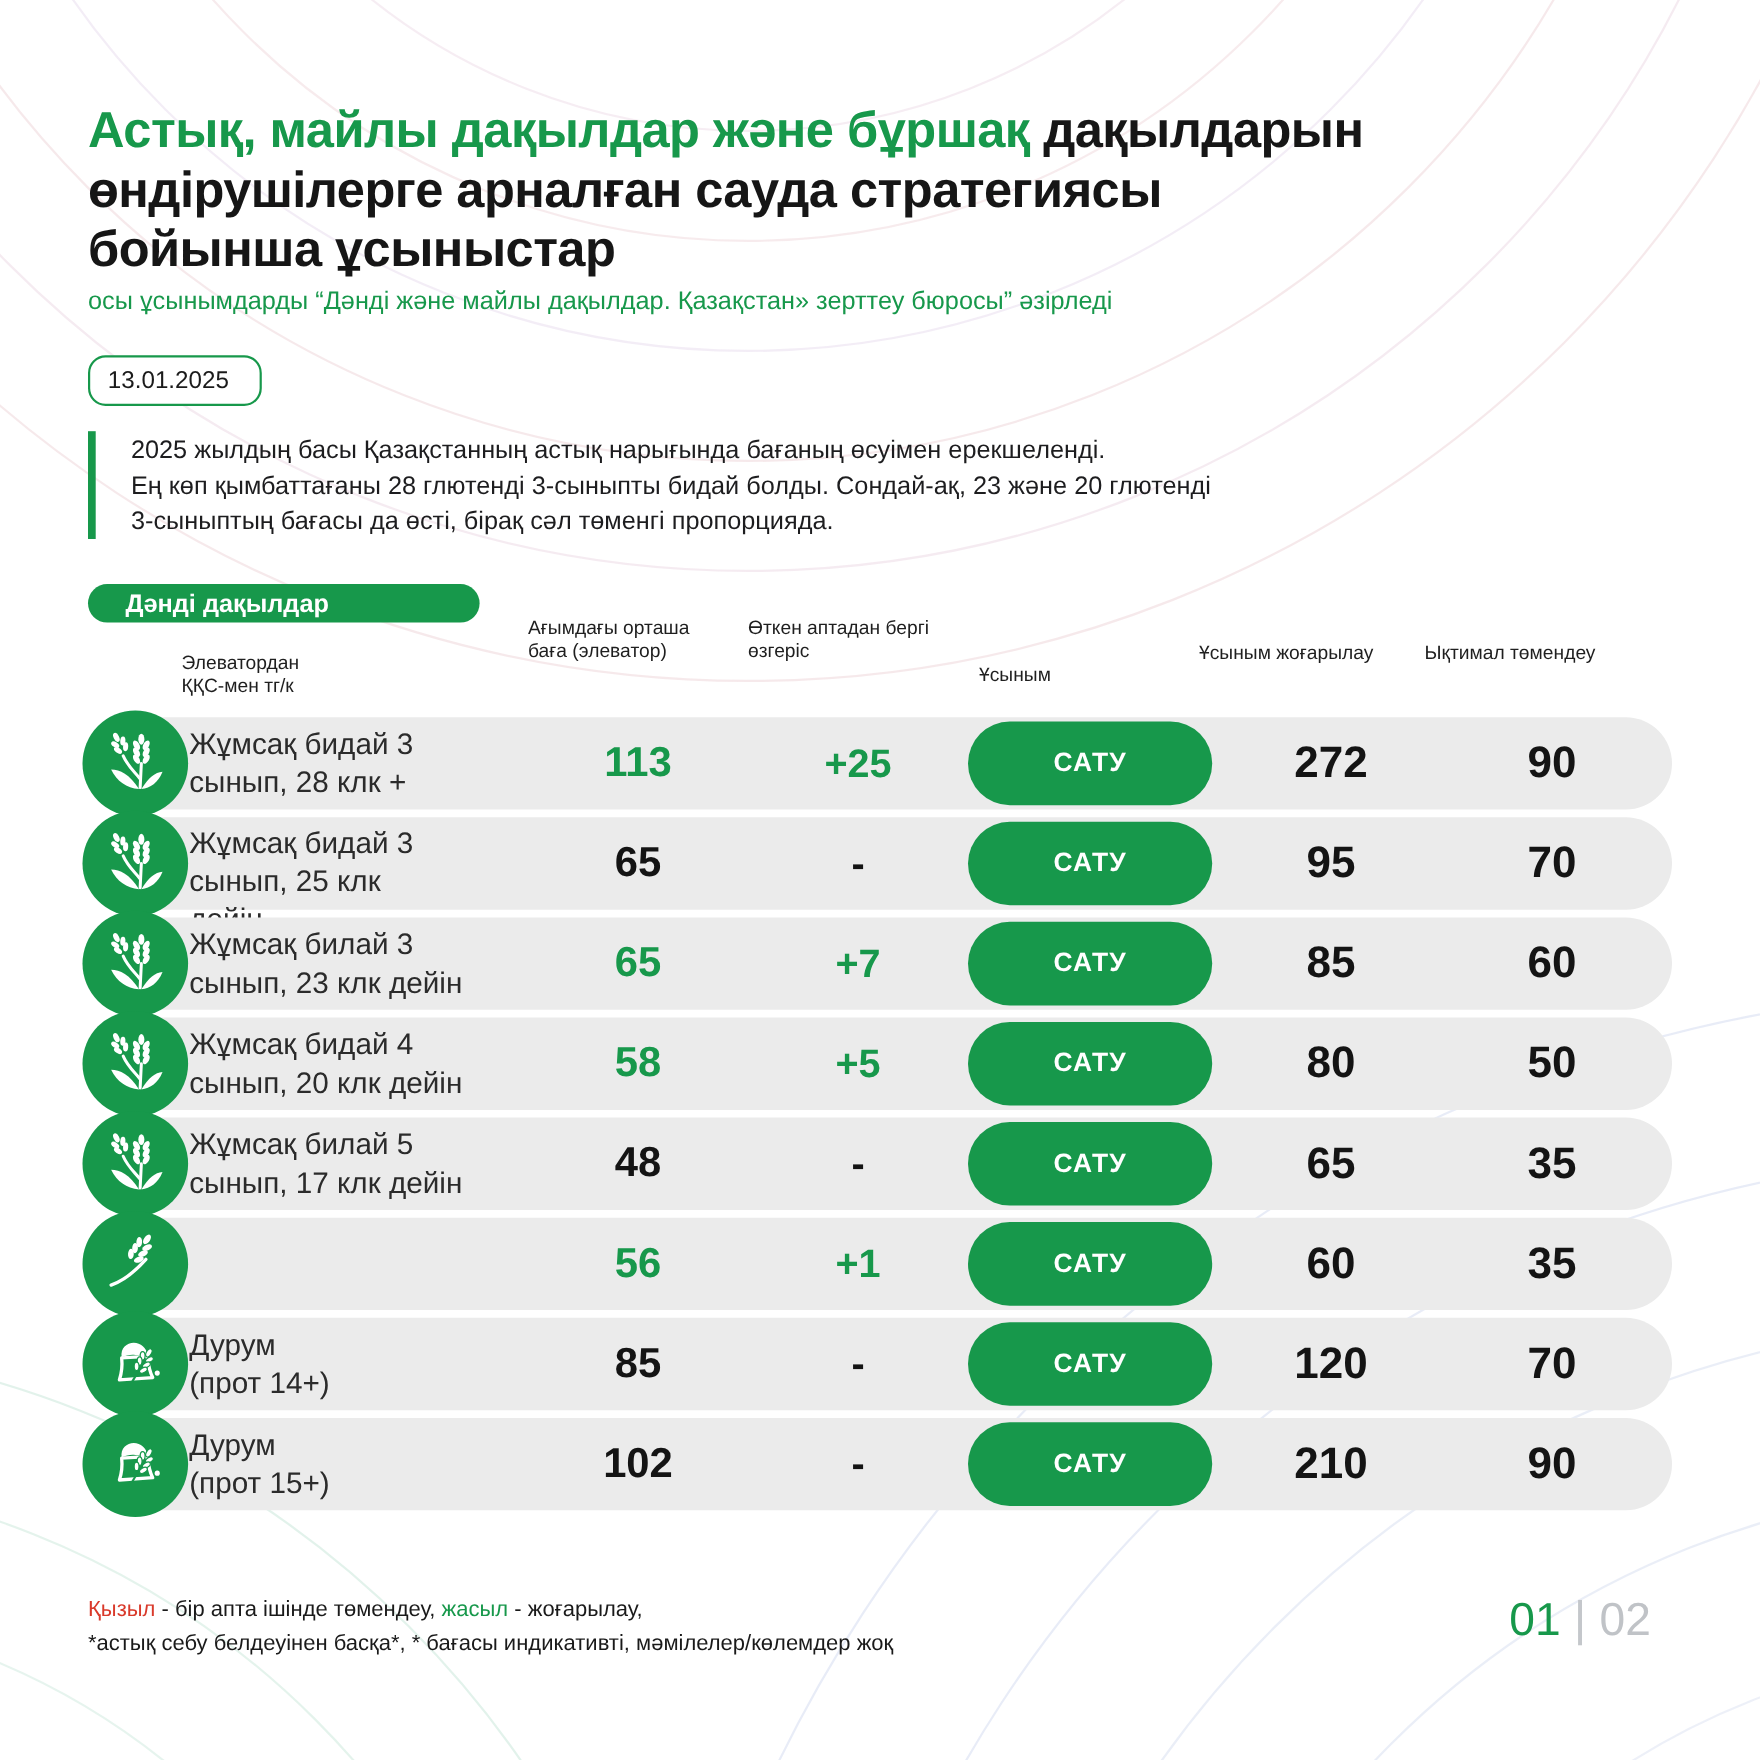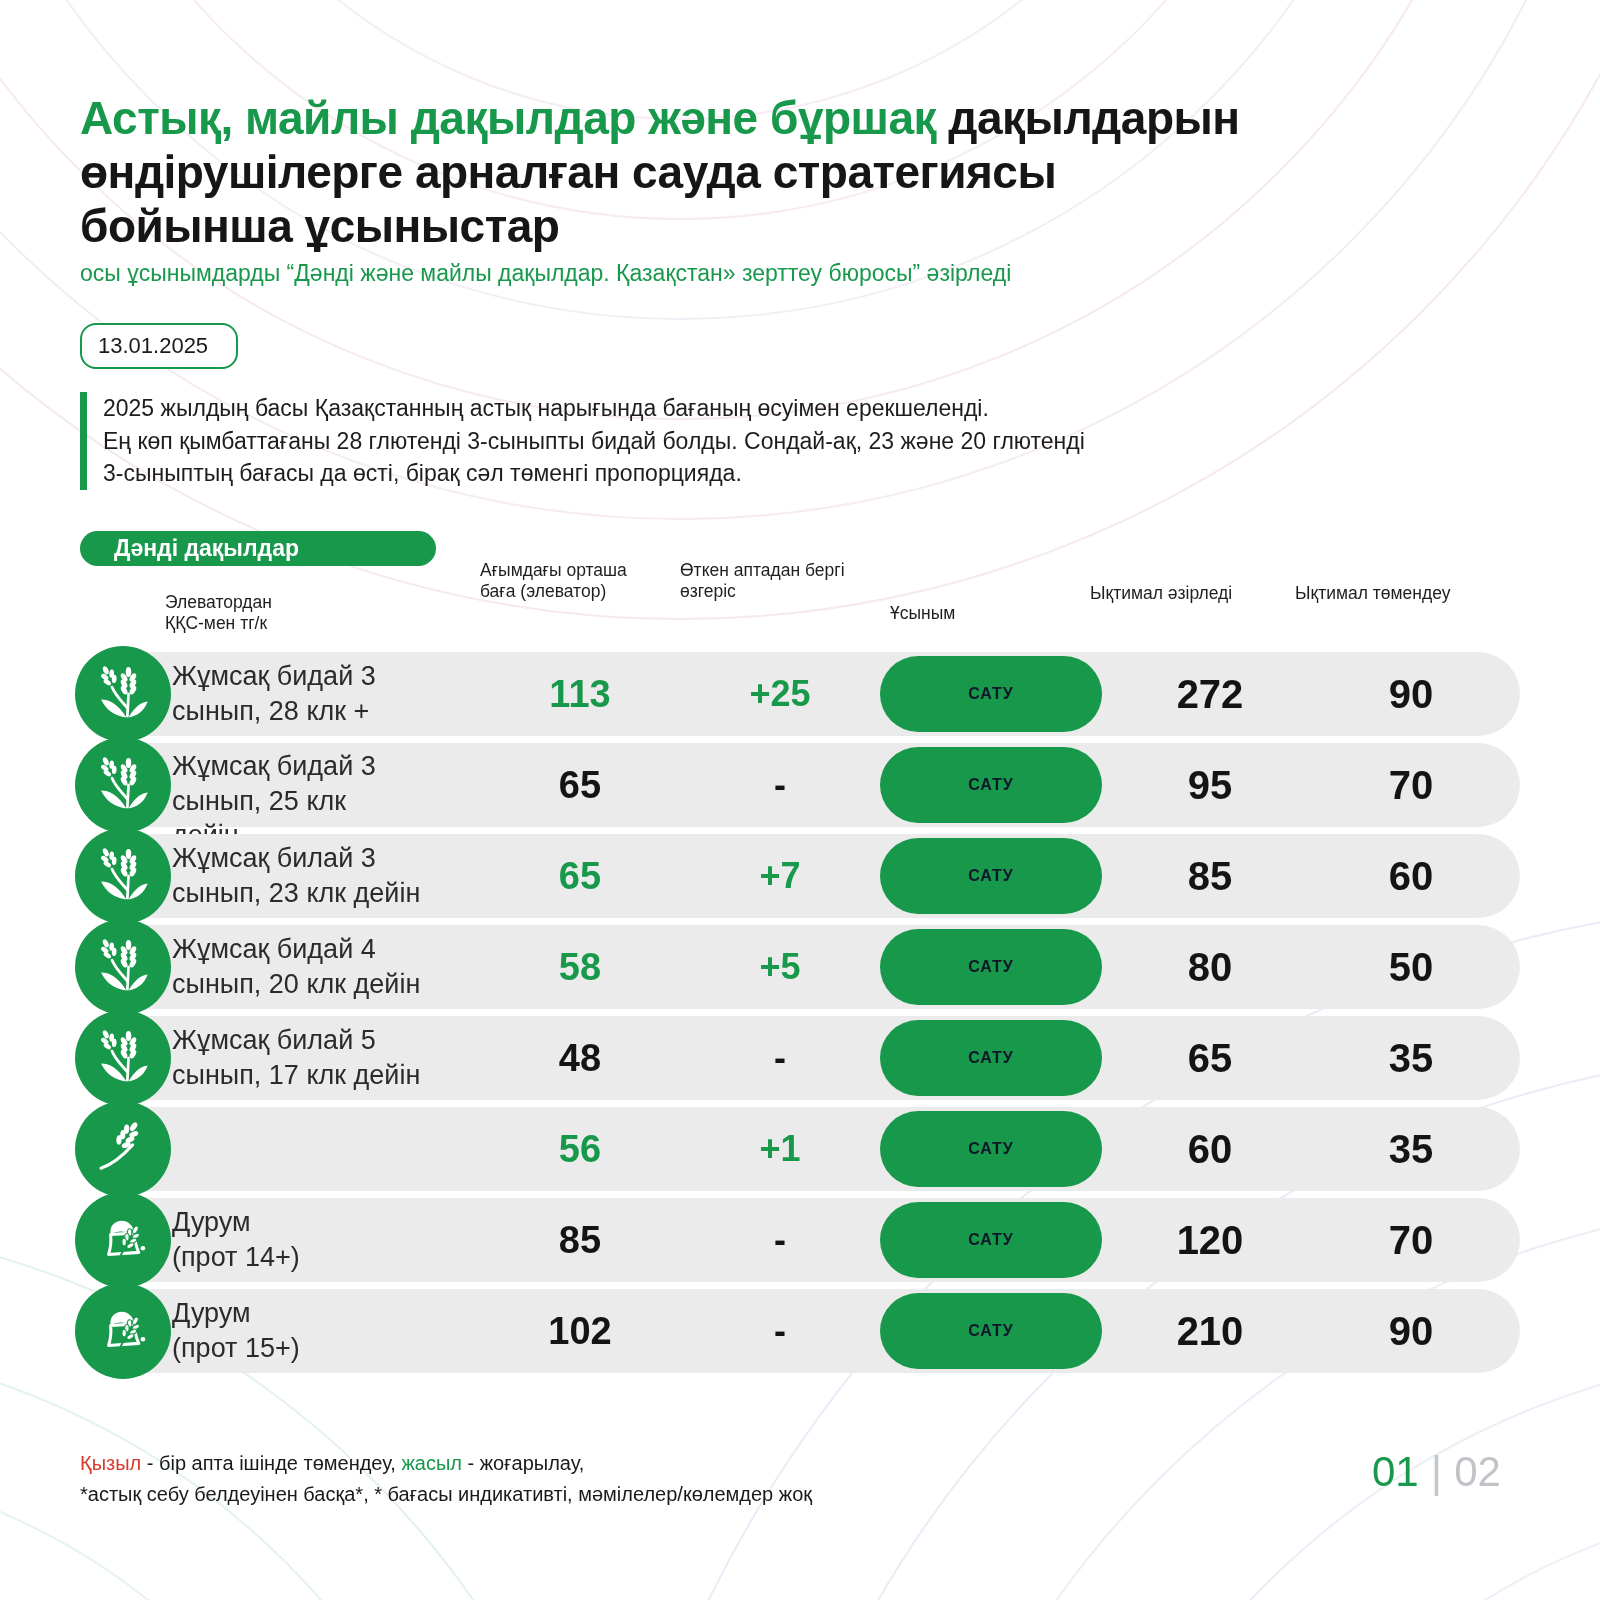--- a/index.html
+++ b/index.html
@@ -25,21 +25,21 @@
     font-size:23px; color:#17984b;
   }
   .date-badge {
     position:absolute; left:80px; top:323px;
     border:2.5px solid #17984b; border-radius:16px;
     padding:8px 28px 8px 16px;
     font-size:22px; color:#1b1b1b; background:#fff;
   }
   .intro {
     position:absolute; left:80px; top:392px; width:1200px;
-    border-left:7px solid #17984b; padding-left:16px;
+    border-left:7px solid #17984b; padding-left:32px;
     font-size:23px; line-height:1.42; color:#1d1d1f;
     white-space:pre-line;
   }
 
   
   .section-pill {
     position:absolute; left:80px; top:531px;
     width:356px; height:35px; border-radius:18px;
     background:#17984b; color:#fff;
     font-size:23px; font-weight:bold;
@@ -77,22 +77,22 @@
   .cell { position:absolute; top:50%; transform:translateY(-50%); text-align:center; font-weight:bold; }
   .c-price  { left:400px; width:200px; font-size:38px; }
   .c-change { left:600px; width:200px; font-size:36px; }
   .c-up     { left:1030px; width:200px; font-size:40px; color:#141414; }
   .c-down   { left:1231px; width:200px; font-size:40px; color:#141414; }
   .green { color:#17984b; }
   .dark  { color:#141414; }
   .sell-btn {
     position:absolute; left:800px; top:4px; bottom:4px; width:222px;
     background:#17984b; border:none; border-radius:40px;
-    color:#0f172a; font-family:"Liberation Sans", sans-serif;
-    font-size:16px; font-weight:bold; letter-spacing:1px;
+    color:#ffffff; font-family:"Liberation Sans", sans-serif;
+    font-size:24px; font-weight:bold; letter-spacing:1px;
     display:flex; align-items:center; justify-content:center; cursor:pointer;
   }
 
   
   .footer {
     position:absolute; left:80px; top:1448px; width:900px;
     font-size:20px; line-height:1.55; color:#1a1a1a;
   }
   .footer .red { color:#d93a2b; }
   .footer .grn { color:#17984b; }
@@ -196,21 +196,21 @@
     <span>Дәнді дақылдар</span>
   </div>
 
 <div class="col-h h-product">Элеватордан
 ҚҚС-мен тг/к</div>
 <div class="col-h h-price center">Ағымдағы орташа
 баға (элеватор)</div>
 <div class="col-h h-change center">Өткен аптадан бергі
 өзгеріс</div>
 <div class="col-h h-reco center">Ұсыным</div>
-<div class="col-h h-up center">Ықтимал әзірледі</div>
+<div class="col-h h-up center">Ұсыным жоғарылау</div>
 <div class="col-h h-down center">Ықтимал төмендеу</div>
 
 <div class="rows">
 
   <div class="row">
     <div class="row-icon">
         <svg>
           <use href="#ic-wheat"></use>
         </svg>
       </div>

